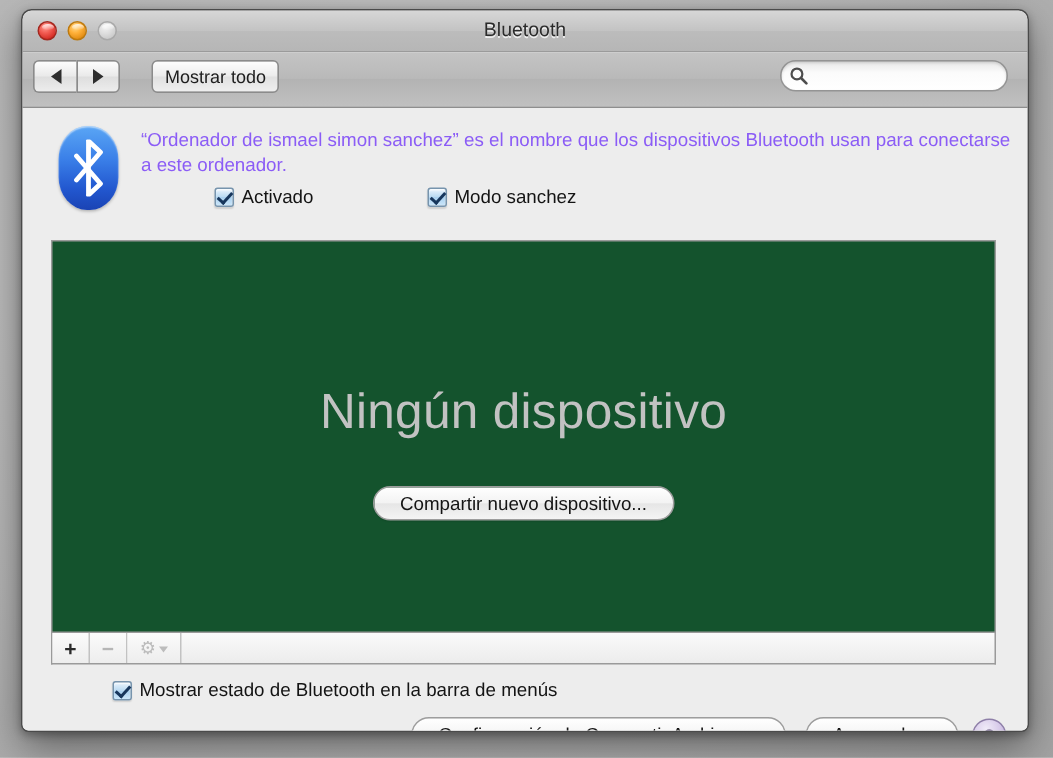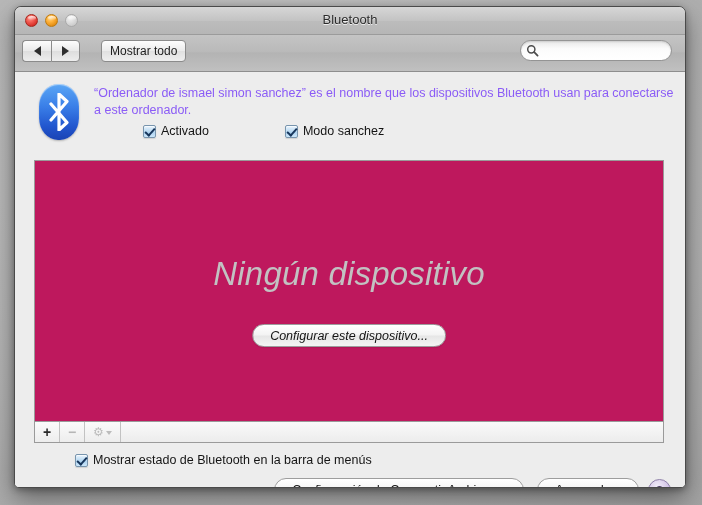--- a/index.html
+++ b/index.html
@@ -230,23 +230,22 @@
   #gap-checks { width: 76px; }
 
   
   #listbox {
     position: absolute;
     left: 19px; top: 88px;
     width: 630px;
     height: 262px;
     box-sizing: border-box;
     border: 1px solid #9a9a9a;
-    background: #be185d;
+    background: #14532d;
     overflow: hidden;
-    font-style: italic;
   }
   #empty-label {
     position: absolute;
     left: 0; right: 0;
     top: 94px;
     text-align: center;
     font-size: 33px;
     color: #c2c2c2;
     letter-spacing: 0.2px;
   }
@@ -410,21 +409,21 @@
         <span id="gap-checks"></span>
         <div class="cbox-item">
           <span class="cbox checked"></span>
           <span class="cbox-label">Modo sanchez</span>
         </div>
       </div>
 
       <div id="listbox">
         <div id="empty-label">Ningún dispositivo</div>
         <div id="setup-btn">
-          <span>Configurar este dispositivo...</span>
+          <span>Compartir nuevo dispositivo...</span>
         </div>
       </div>
 
       <div id="list-footer">
         <div class="seg-btn">
           <span class="seg-enabled">+</span>
         </div>
         <div class="seg-btn">
           <span class="seg-disabled">−</span>
         </div>

